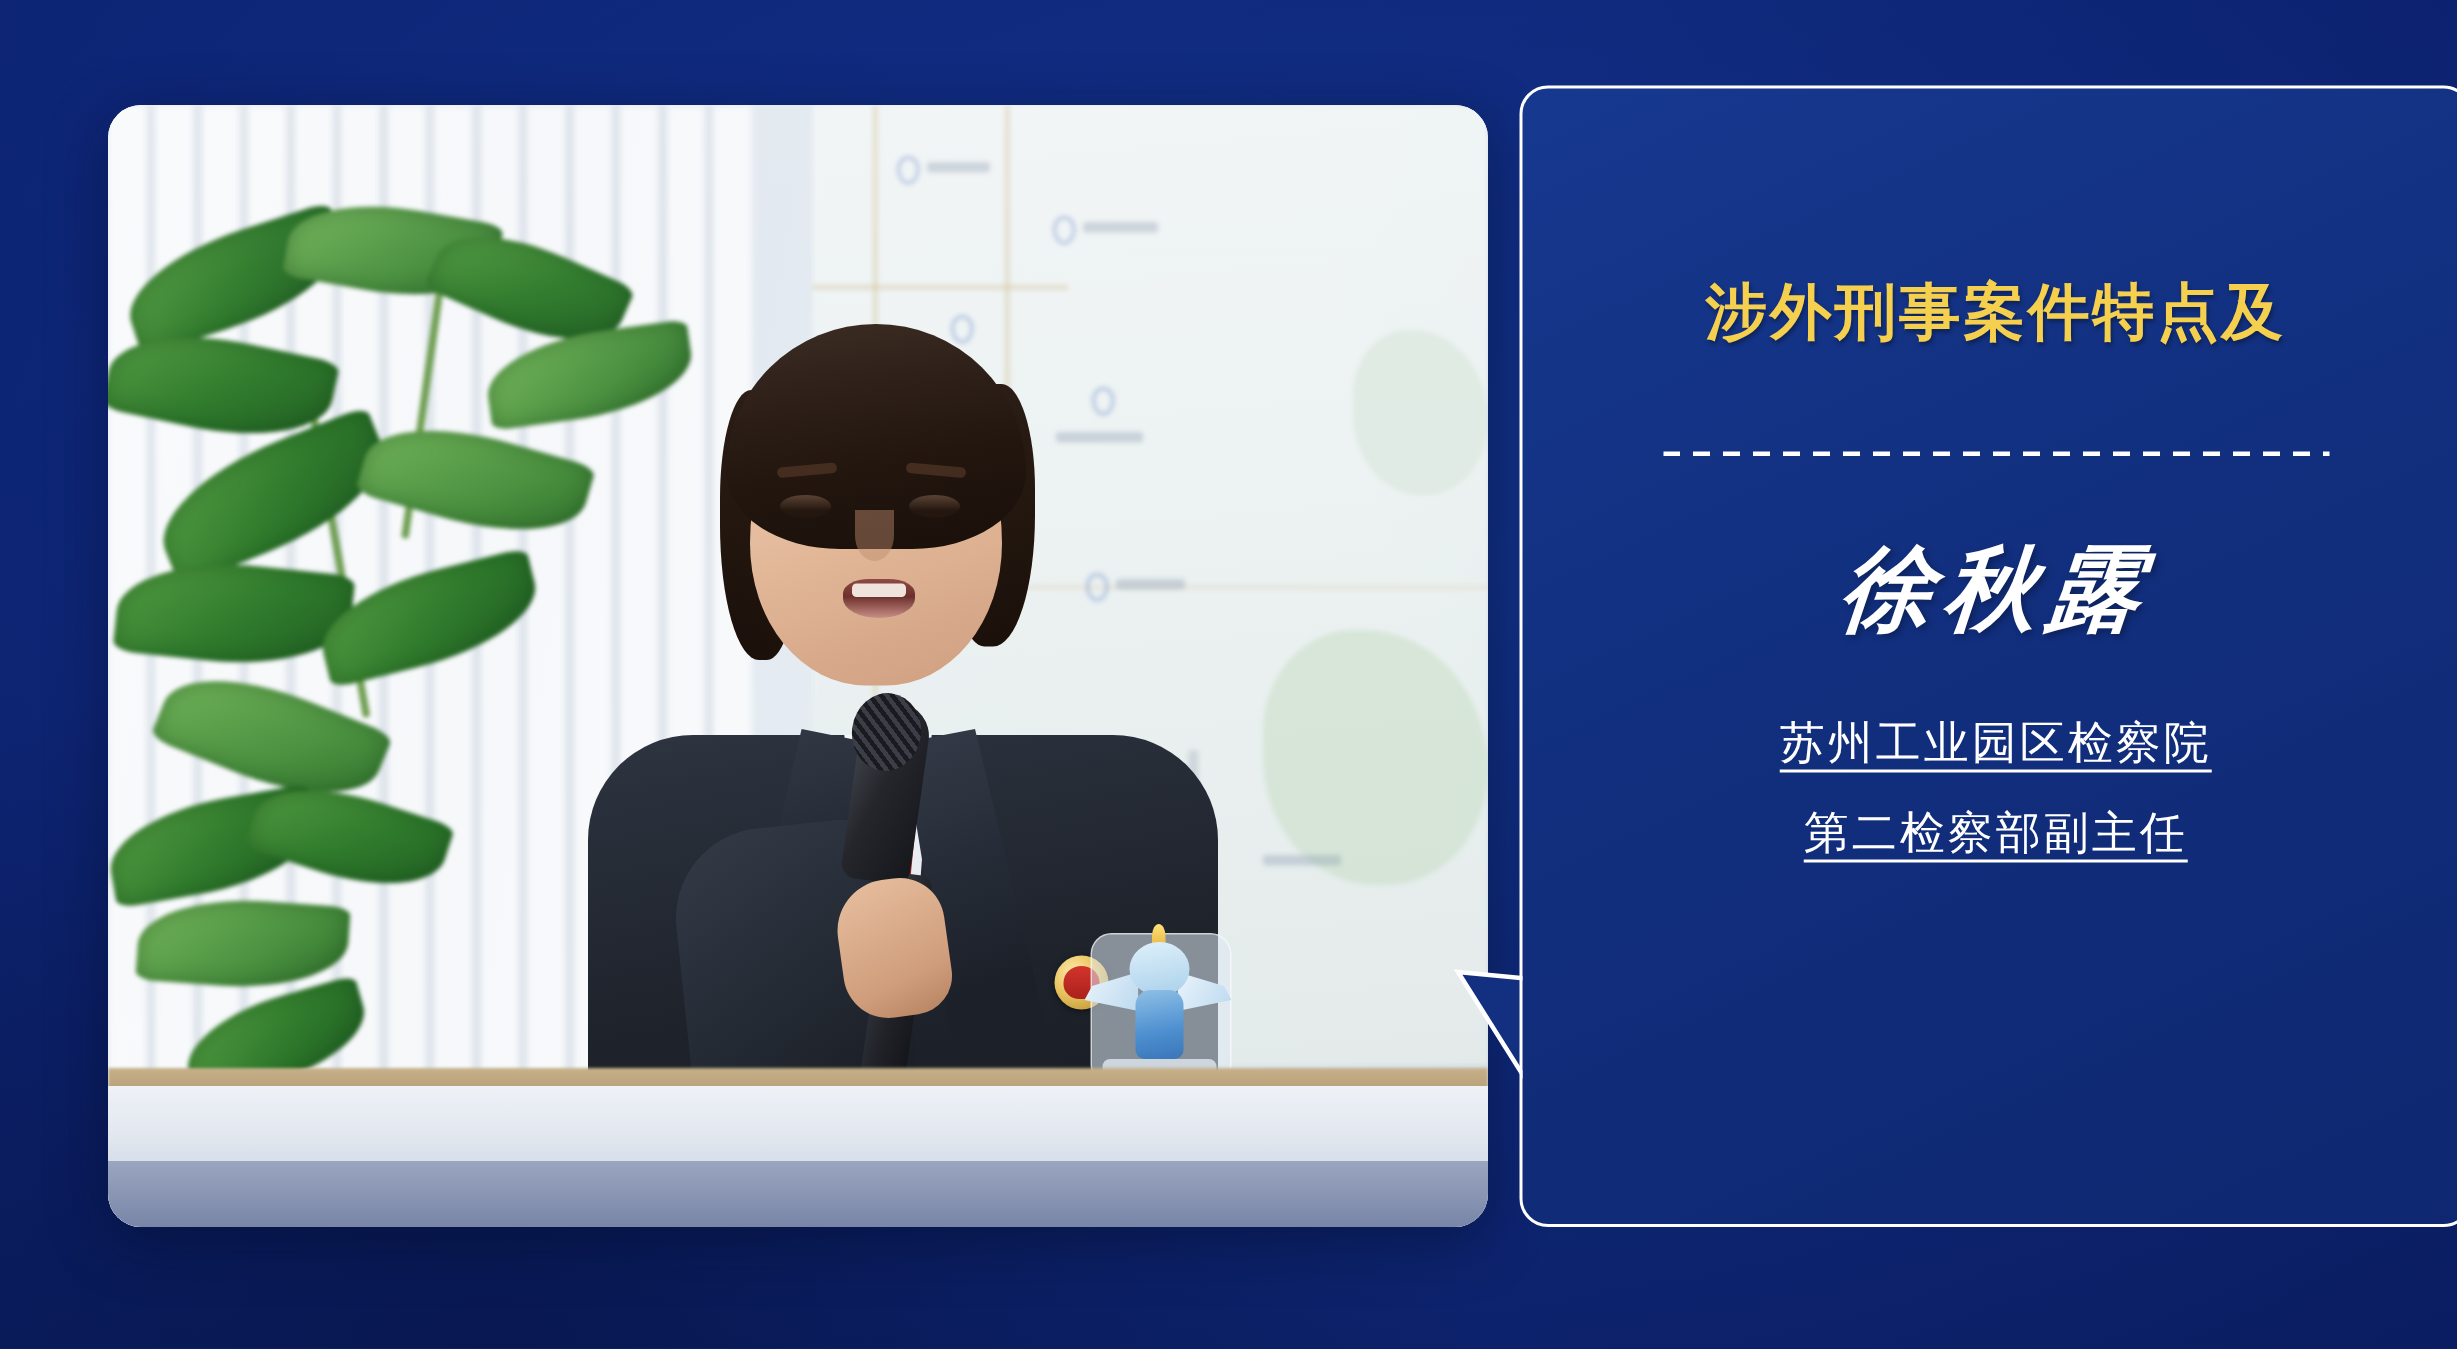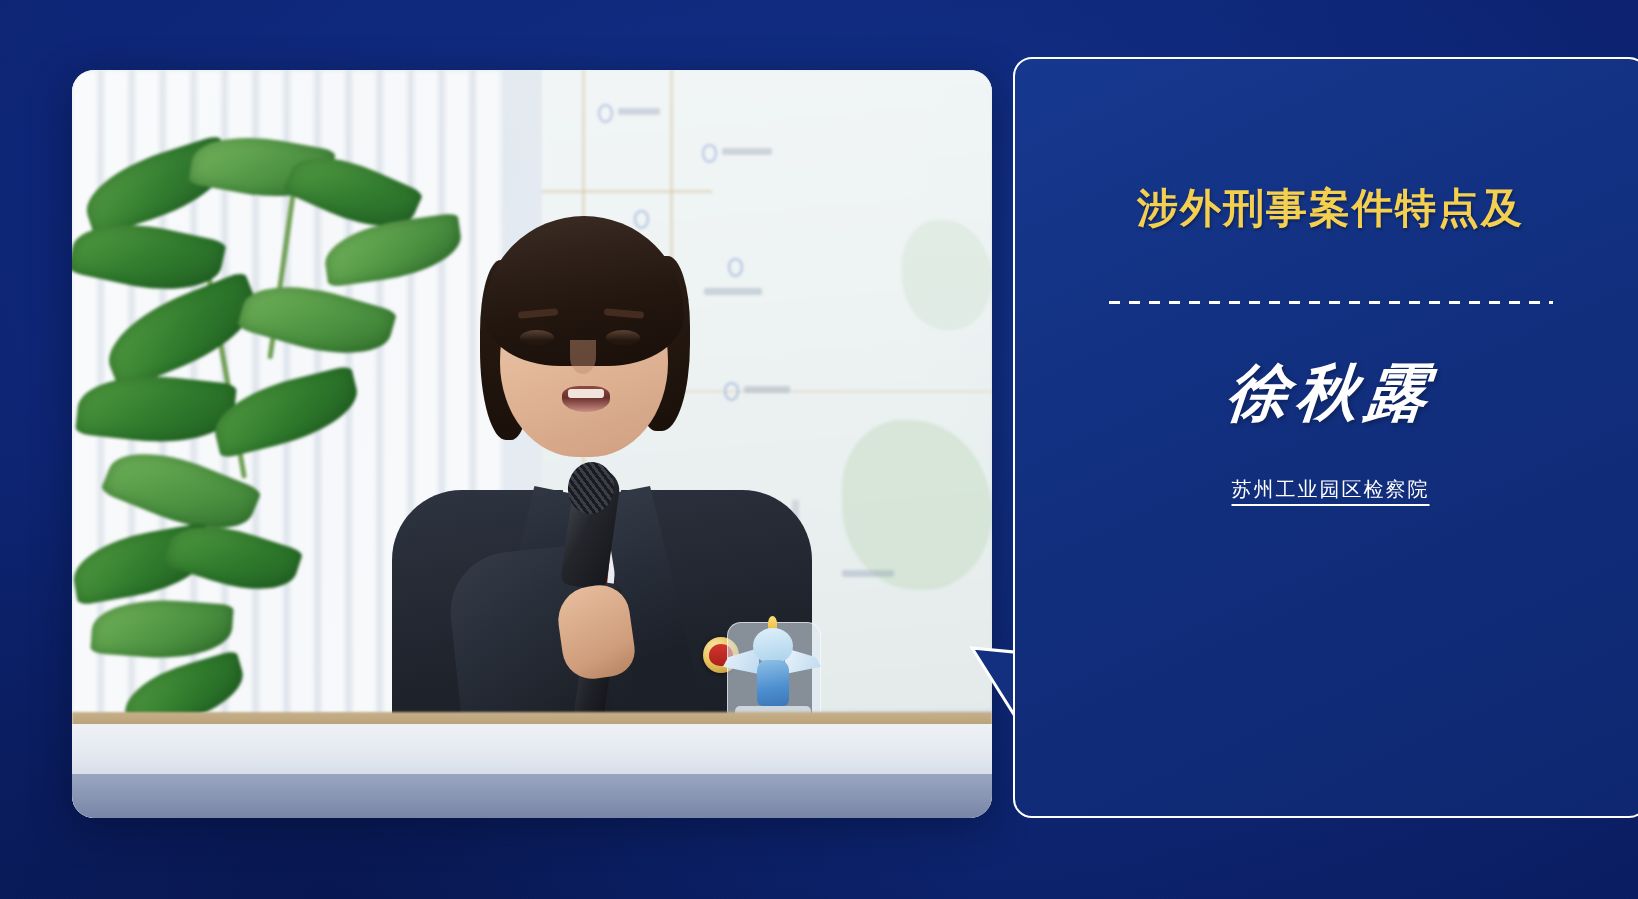--- a/index.html
+++ b/index.html
@@ -397,21 +397,21 @@
     text-shadow: 2px 2px 5px rgba(0,0,0,0.3);
     transform: skewX(-5deg);
   }
 
   #affiliation {
     margin-top: 46px;
     text-align: center;
   }
   .affil-line {
     font-family: "Liberation Sans", sans-serif;
-    font-size: 20px;
+    font-size: 30px;
     line-height: 1.35;
     color: #ffffff;
     letter-spacing: 2px;
     text-decoration: underline;
     text-underline-offset: 8px;
     text-decoration-thickness: 2px;
     white-space: nowrap;
   }
   .affil-line + .affil-line { margin-top: 20px; }
 </style>
@@ -527,18 +527,19 @@
       <div id="title-block">
         <div class="title-line">涉外刑事案件特点及</div>
       </div>
 
       <div id="divider"></div>
 
       <div id="name">徐秋露</div>
 
       <div id="affiliation">
         <div class="affil-line">苏州工业园区检察院</div>
+        <div class="affil-line">第二检察部副主任</div>
       </div>
 
     </div>
   </div>
 
 </div>
 
 </body></html>

